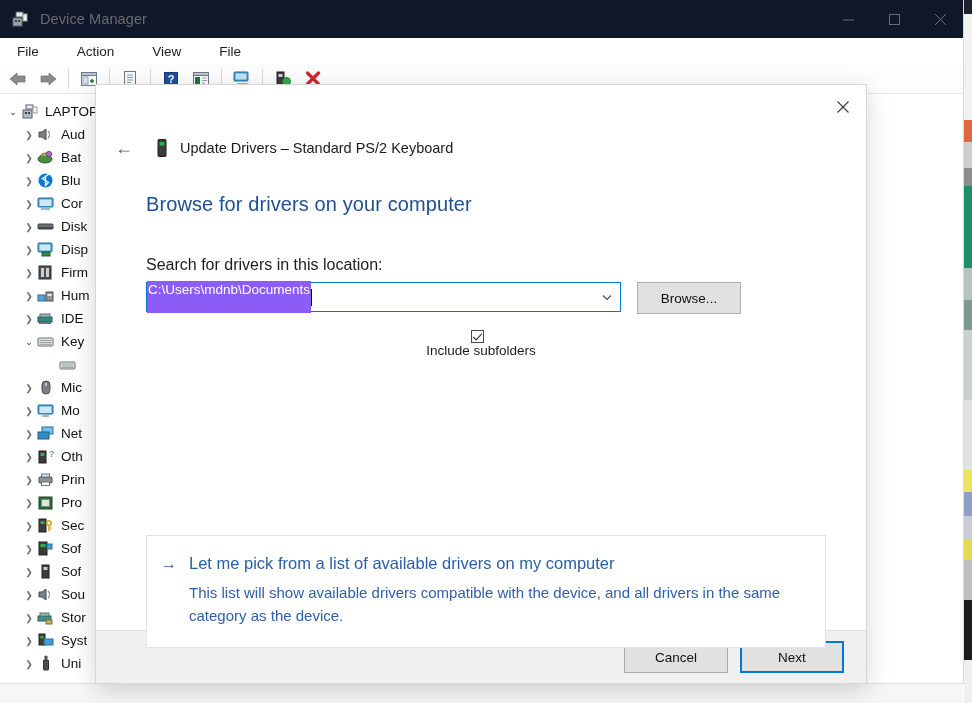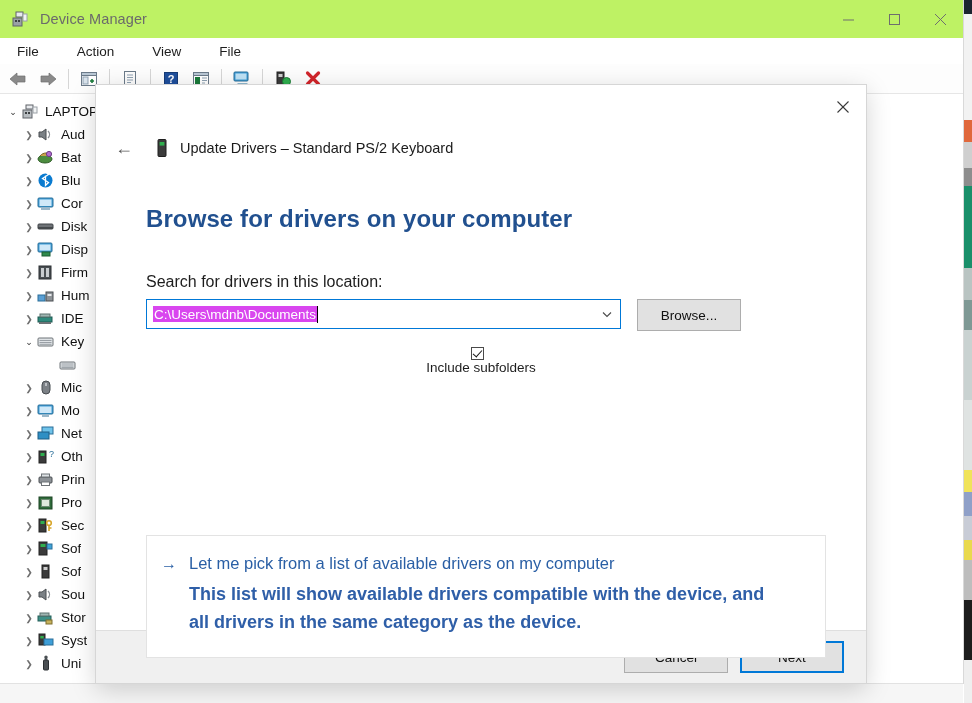--- a/index.html
+++ b/index.html
@@ -38,21 +38,21 @@
 
   
   #dm-window {
     position:absolute; left:0; top:0; width:964px; height:684px;
     background:#ffffff;
     border:1px solid #d9d9d9;
     border-left:none; border-top:none;
   }
 
   .dm-titlebar {
-    height:38px; position:relative; background:#bef264;
+    height:38px; position:relative; background:#0f172a;
     display:flex; align-items:center;
   }
   .dm-title-icon { margin-left:10px; width:20px; height:20px; position:relative; }
   .dm-title-text {
     margin-left:10px; font-size:14.5px; color:#6b6b6b;
     letter-spacing:.1px;
   }
   .win-controls { position:absolute; right:0; top:0; display:flex; height:38px; }
   .win-btn {
     width:46px; height:38px; display:flex; align-items:center; justify-content:center;
@@ -112,33 +112,33 @@
   .back-arrow {
     width:28px; height:28px; display:flex; align-items:center; justify-content:center;
     color:#5a5a5a; font-size:18px; margin-right:16px;
   }
   .hdr-icon { width:16px; height:20px; margin-right:10px; position:relative; }
   .hdr-text { font-size:14.5px; color:#1b1b1b;text-align:center; }
 
   .dlg-content { flex:1; padding:26px 50px 0 50px; position:relative; }
 
   .dlg-h1 {
-    font-size:24px; color:#21508f; font-weight:700; margin:12px 0 40px 0;
+    font-size:20px; color:#21508f; font-weight:400; margin:0 0 40px 0;
     letter-spacing:.1px;
   }
   .field-label { font-size:16px; color:#1d1d1d; margin-bottom:8px; }
 
   .row-path { display:flex; align-items:flex-start; gap:16px; }
   .combo {
     width:475px; height:30px; border:1px solid #0078d7; background:#fff;
     display:flex; align-items:center; position:relative;
   }
   .combo-text {
-    font-size:13.5px; color:#ffffff; background:#d946ef;
-    margin-left:6px; padding:1px 1px 0 1px; white-space:nowrap;
+    font-size:13.5px; color:#ffffff; background:#8b5cf6;
+    margin-left:0; padding:1px 1px 16px 1px; white-space:nowrap;
   }
   .caret-bar { width:1px; height:17px; background:#000; }
   .combo-arrow {
     position:absolute; right:0; top:0; width:26px; height:28px;
     display:flex; align-items:center; justify-content:center;
     font-size:9px; color:#4a4a4a;
   }
   .btn {
     height:32px; min-width:104px; padding:15px 14px;
     background:#e1e1e1; border:1px solid #adadad;
@@ -160,23 +160,22 @@
 
   .pick-panel {
     position:absolute; left:50px; right:40px; top:368px;
     border:1px solid #e3e3e3; background:#fff;
     padding:18px 24px 20px 14px;
   }
   .pick-head { display:flex; align-items:flex-start; }
   .pick-arrow { color:#2a5fa5; font-size:16px; margin-right:12px; line-height:1.2; }
   .pick-title { font-size:16.5px; color:#2a5fa5; line-height:1.2; }
   .pick-desc {
-    font-size:18px; color:#2f5fa8; margin-left:28px; margin-top:7px; line-height:1.55;
+    font-size:15px; color:#2f5fa8; margin-left:28px; margin-top:7px; line-height:1.55;
     max-width:600px;
-    font-weight:bold;
   }
 
   .dlg-footer {
     height:53px; background:#f0f0f0; border-top:1px solid #dfdfdf;
     display:flex; align-items:center; justify-content:flex-end; gap:12px;
     padding-right:22px;
   }
 </style>
 </head>
 <body>

